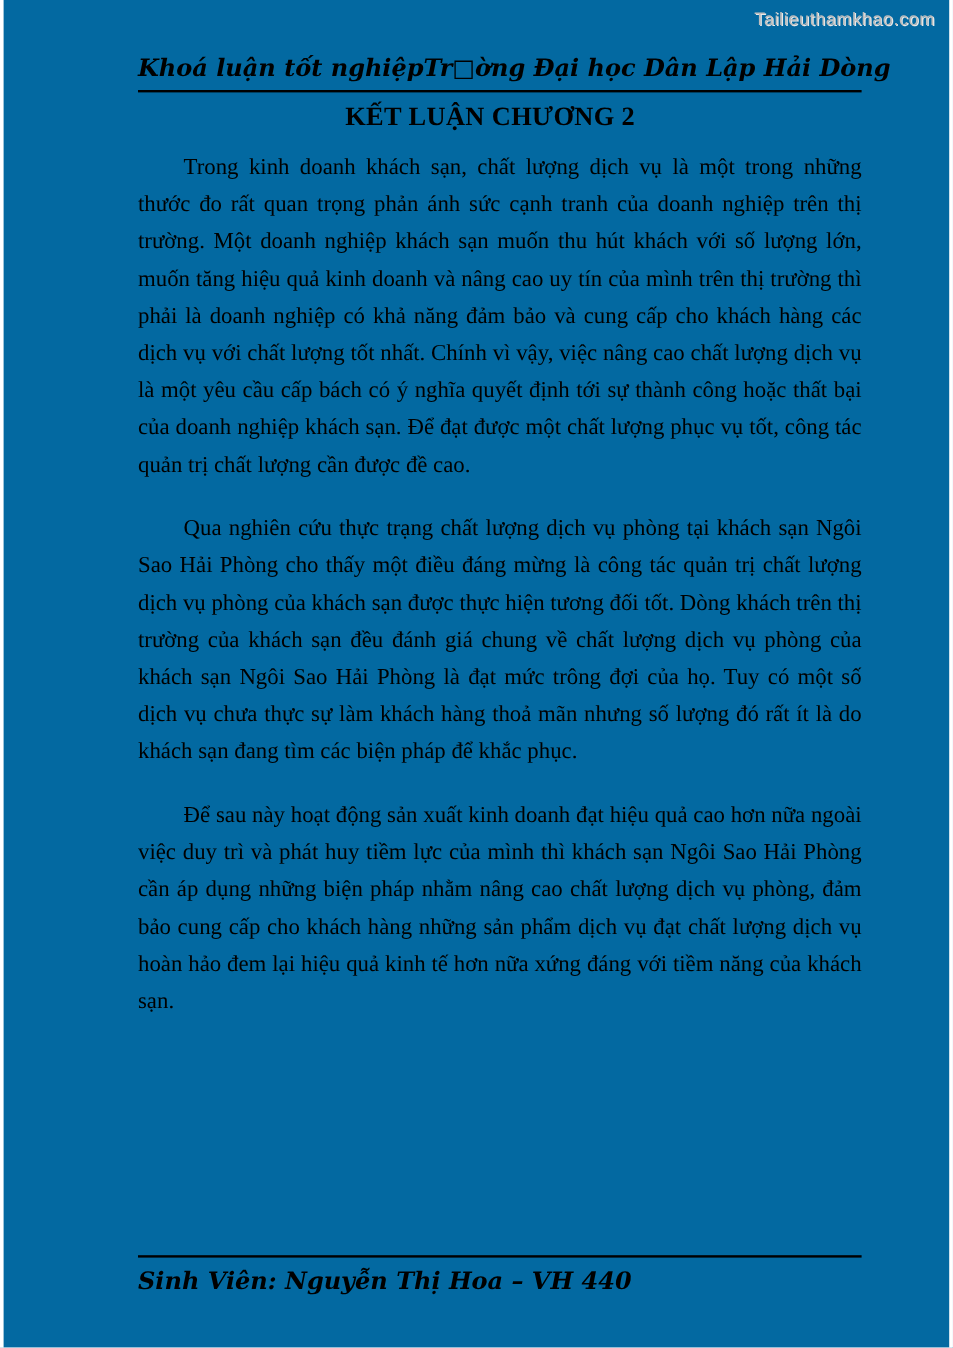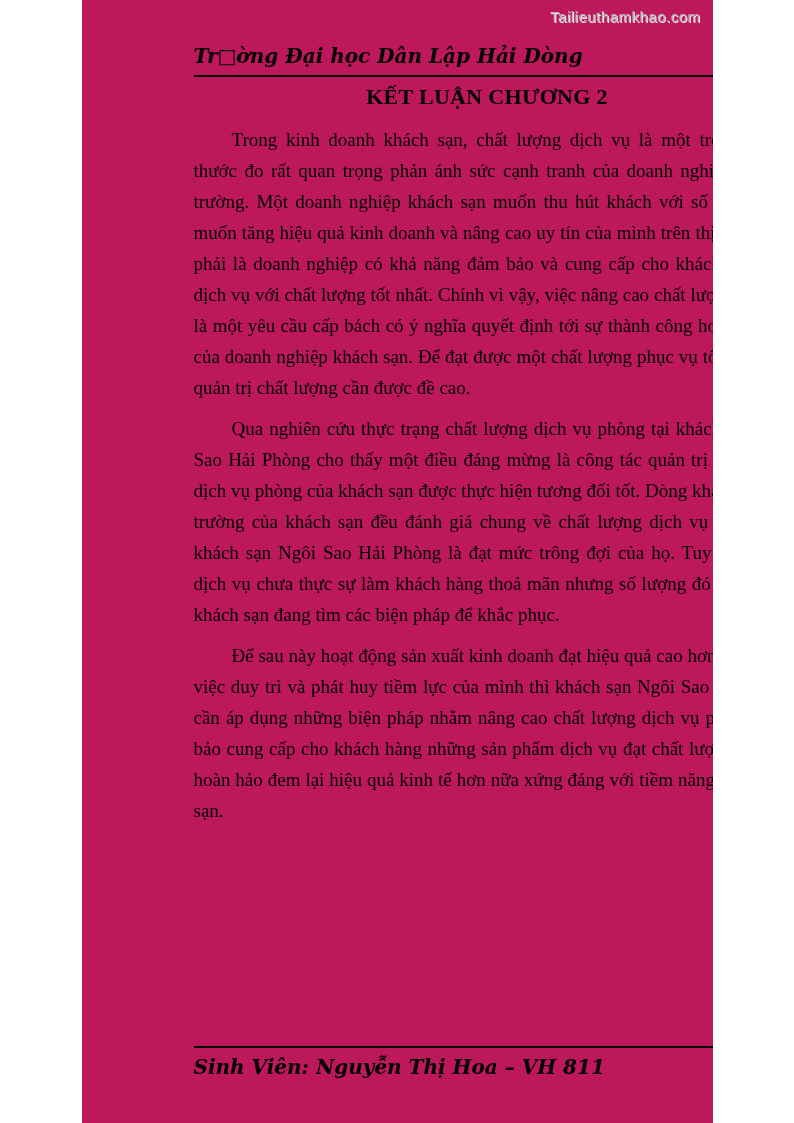--- a/index.html
+++ b/index.html
@@ -1,24 +1,24 @@
 <!DOCTYPE html>
 <html lang="vi"><head>
 <meta charset="utf-8">
 <style>
   * { margin: 0; padding: 0; box-sizing: border-box; }
   html, body { background: #ffffff; }
   body { font-family: "Liberation Serif", serif; color: #000; }
 
   .page {
     position: relative;
-    width: 631px;
+    width: 788px;
     height: 1123px;
     margin: 0 auto;
-    background: #be185d;
+    background: #0369a1;
     overflow: hidden;
   }
 
   .watermark {
     position: absolute;
     top: 8px;
     right: 12px;
     font-family: "Liberation Sans", sans-serif;
     font-size: 15px;
     color: #bdbdbd;
@@ -59,21 +59,21 @@
     top: 124px;
     left: 112px;
     width: 603px;
   }
 
   .body-text p {
     font-size: 19px;
     line-height: 31px;
     text-align: justify;
     text-indent: 38px;
-    margin-top: 10px;
+    margin-top: 22px;
   }
   .body-text p:first-child { margin-top: 0; }
 
   .footer {
     position: absolute;
     top: 1046px;
     left: 112px;
     width: 603px;
     border-top: 2px solid #000;
     padding-top: 7px;
@@ -85,28 +85,29 @@
   }
 </style>
 </head>
 <body>
 
 <div class="page">
 
   <div class="watermark">Tailieuthamkhao.com</div>
 
   <div class="header">
+    <span class="header-left">Khoá luận tốt nghiệp</span>
     <span class="header-right">Tr□ờng Đại học Dân Lập Hải Dòng</span>
   </div>
 
   <div class="doc-title">KẾT LUẬN CHƯƠNG 2</div>
 
   <div class="body-text">
     <p>Trong kinh doanh khách sạn, chất lượng dịch vụ là một trong những thước đo rất quan trọng phản ánh sức cạnh tranh của doanh nghiệp trên thị trường. Một doanh nghiệp khách sạn muốn thu hút khách với số lượng lớn, muốn tăng hiệu quả kinh doanh và nâng cao uy tín của mình trên thị trường thì phải là doanh nghiệp có khả năng đảm bảo và cung cấp cho khách hàng các dịch vụ với chất lượng tốt nhất. Chính vì vậy, việc nâng cao chất lượng dịch vụ là một yêu cầu cấp bách có ý nghĩa quyết định tới sự thành công hoặc thất bại của doanh nghiệp khách sạn. Để đạt được một chất lượng phục vụ tốt, công tác quản trị chất lượng cần được đề cao.</p>
     <p>Qua nghiên cứu thực trạng chất lượng dịch vụ phòng tại khách sạn Ngôi Sao Hải Phòng cho thấy một điều đáng mừng là công tác quản trị chất lượng dịch vụ phòng của khách sạn được thực hiện tương đối tốt. Dòng khách trên thị trường của khách sạn đều đánh giá chung về chất lượng dịch vụ phòng của khách sạn Ngôi Sao Hải Phòng là đạt mức trông đợi của họ. Tuy có một số dịch vụ chưa thực sự làm khách hàng thoả mãn nhưng số lượng đó rất ít là do khách sạn đang tìm các biện pháp để khắc phục.</p>
     <p>Để sau này hoạt động sản xuất kinh doanh đạt hiệu quả cao hơn nữa ngoài việc duy trì và phát huy tiềm lực của mình thì khách sạn Ngôi Sao Hải Phòng cần áp dụng những biện pháp nhằm nâng cao chất lượng dịch vụ phòng, đảm bảo cung cấp cho khách hàng những sản phẩm dịch vụ đạt chất lượng dịch vụ hoàn hảo đem lại hiệu quả kinh tế hơn nữa xứng đáng với tiềm năng của khách sạn.</p>
   </div>
 
   <div class="footer">
-    <span>Sinh Viên: Nguyễn Thị Hoa – VH 811</span>
+    <span>Sinh Viên: Nguyễn Thị Hoa – VH 440</span>
   </div>
 
 </div>
 
 </body></html>

